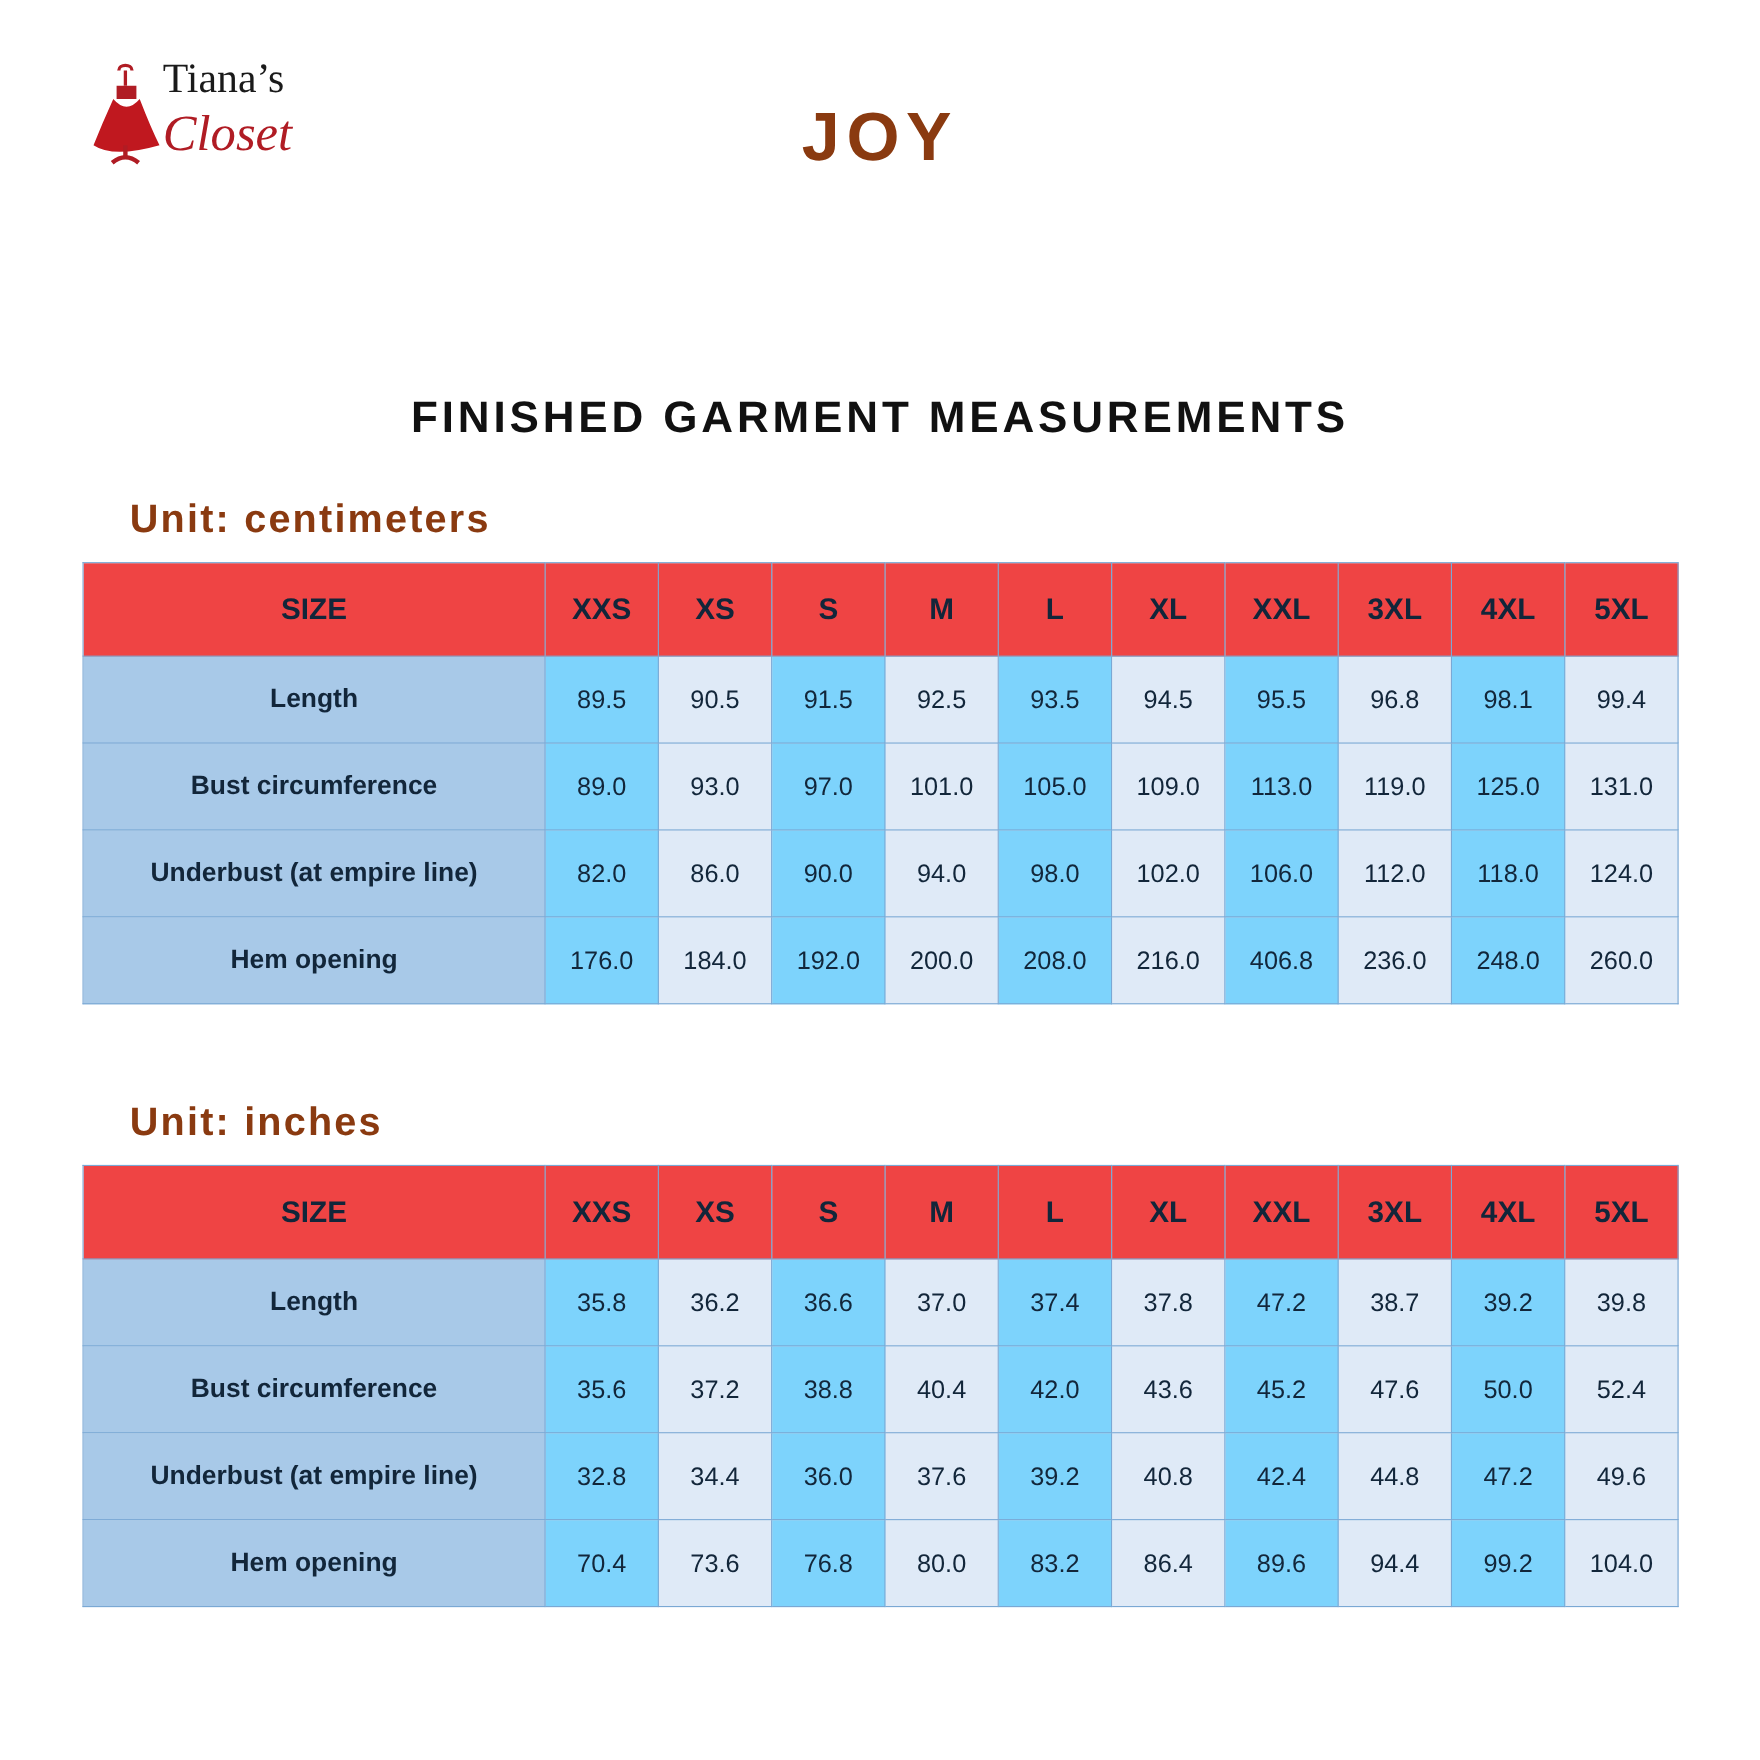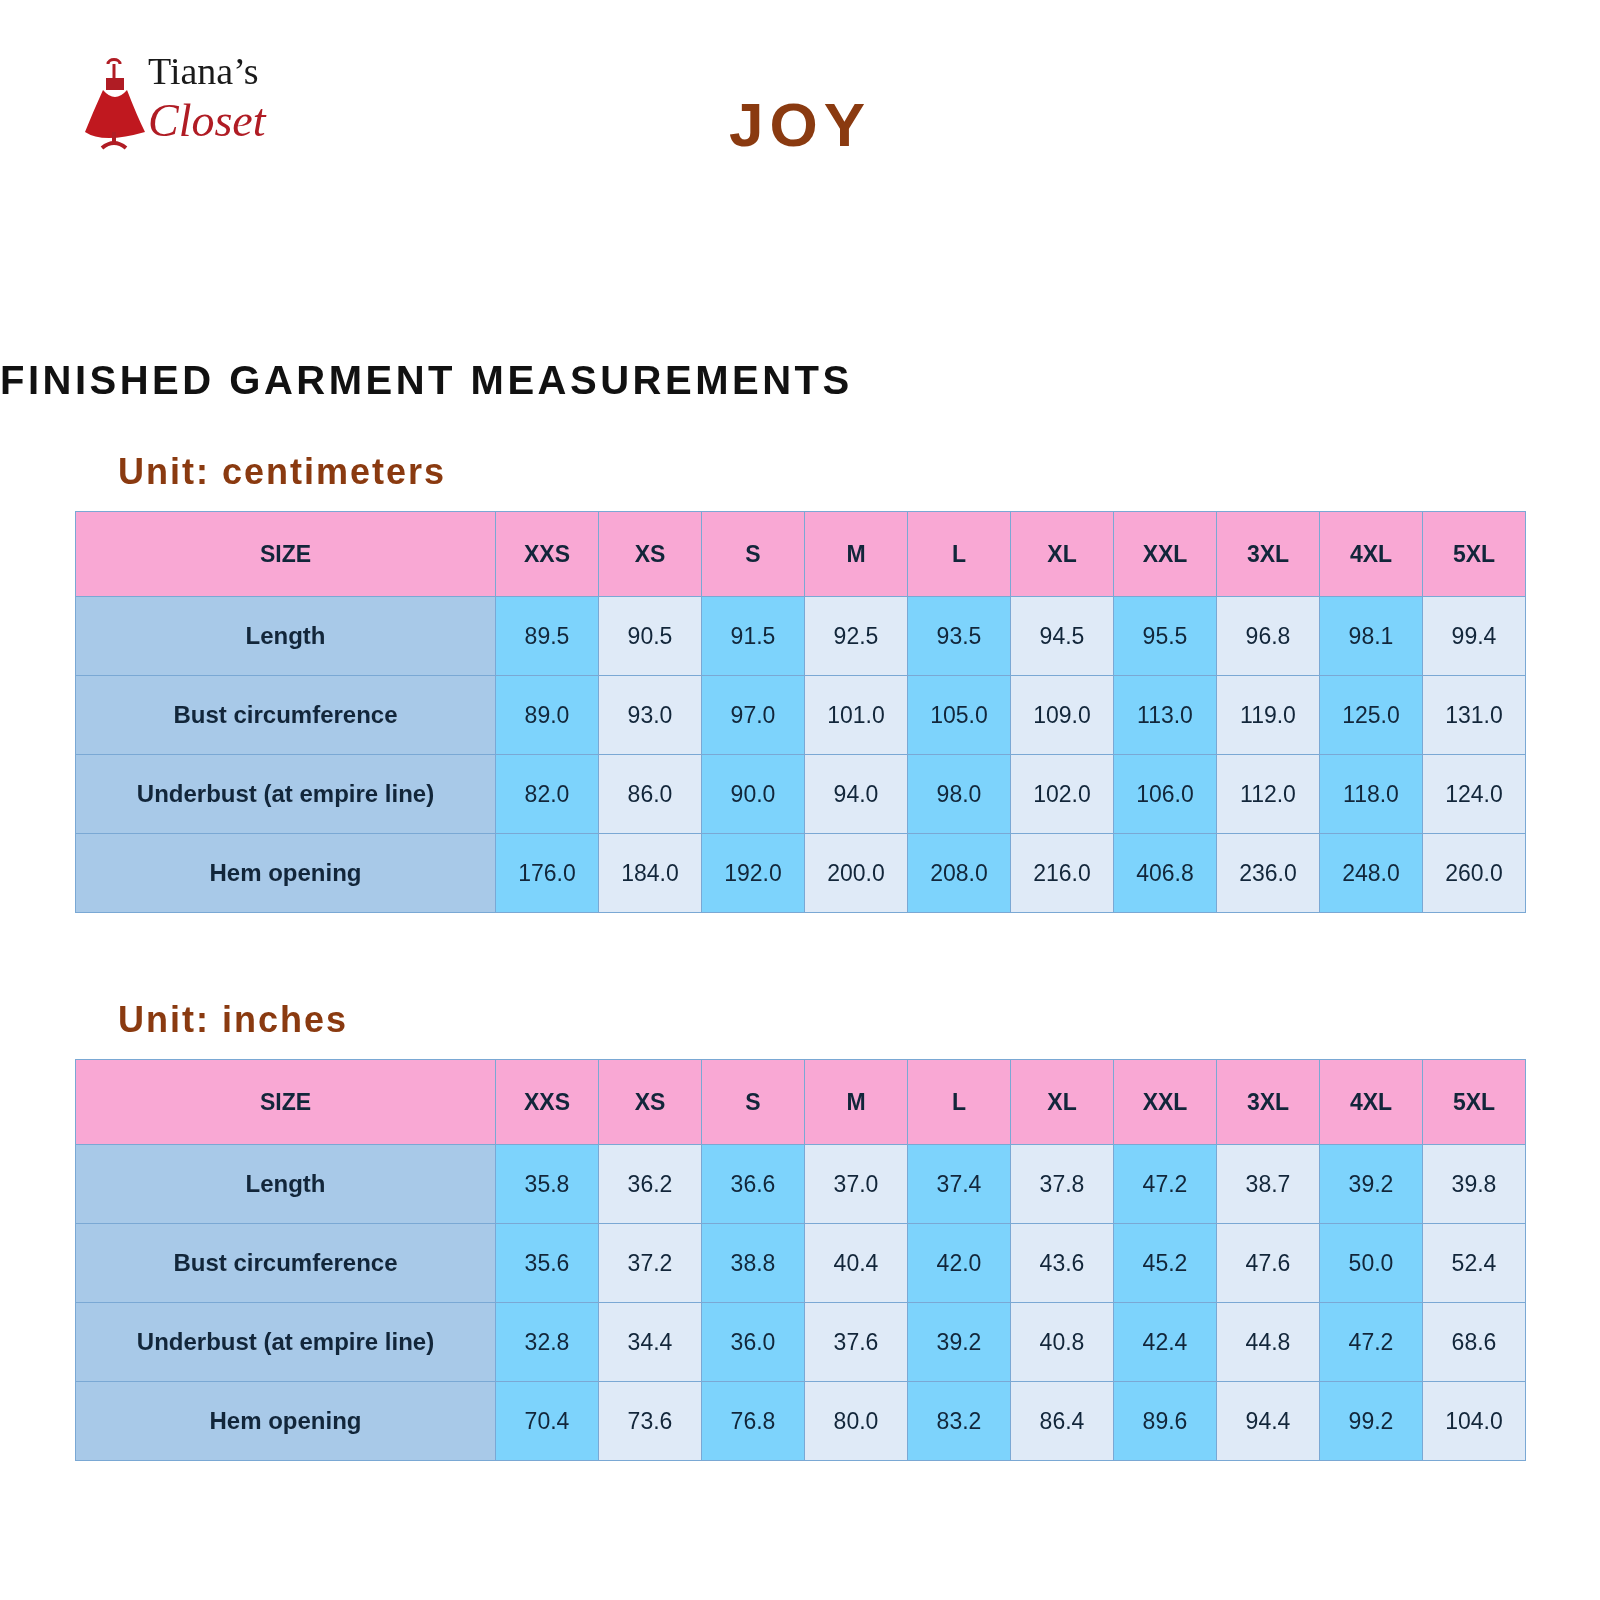--- a/index.html
+++ b/index.html
@@ -48,20 +48,21 @@
   .title-sub {
     font-size: 56px;
     font-weight: bold;
     letter-spacing: 4px;
     color: #8a3a10;
     line-height: 1.25;
     margin: 12px 0 0 0;
   }
 
   .section-heading {
+    text-align: center;
     font-size: 40px;
     font-weight: bold;
     letter-spacing: 3.5px;
     color: #111111;
     margin-top: 58px;
   }
 
   
   .unit-label {
     font-size: 36px;
@@ -87,23 +88,23 @@
   table.size-table td, table.size-table th {
     border: 1px solid #7aa8d4;
     text-align: center;
     font-size: 23px;
     height: 76px;
     color: #12263a;
     font-weight: normal;
   }
   
   table.size-table thead th {
-    background: #f9a8d4;
-    font-weight: bold;
-    font-size: 23px;
+    background: #ef4444;
+    font-weight: bold;
+    font-size: 27px;
     height: 82px;
   }
   
   table.size-table tbody th.row-label {
     background: #a8c9e8;
     font-weight: bold;
     font-size: 24px;
     text-align: center;
   }
   
@@ -293,21 +294,21 @@
           <th class="row-label">Underbust (at empire line)</th>
           <td class="shade-light">32.8</td>
           <td class="shade-dark">34.4</td>
           <td class="shade-light">36.0</td>
           <td class="shade-dark">37.6</td>
           <td class="shade-light">39.2</td>
           <td class="shade-dark">40.8</td>
           <td class="shade-light">42.4</td>
           <td class="shade-dark">44.8</td>
           <td class="shade-light">47.2</td>
-          <td class="shade-dark">68.6</td>
+          <td class="shade-dark">49.6</td>
         </tr>
         <tr>
           <th class="row-label">Hem opening</th>
           <td class="shade-light">70.4</td>
           <td class="shade-dark">73.6</td>
           <td class="shade-light">76.8</td>
           <td class="shade-dark">80.0</td>
           <td class="shade-light">83.2</td>
           <td class="shade-dark">86.4</td>
           <td class="shade-light">89.6</td>

